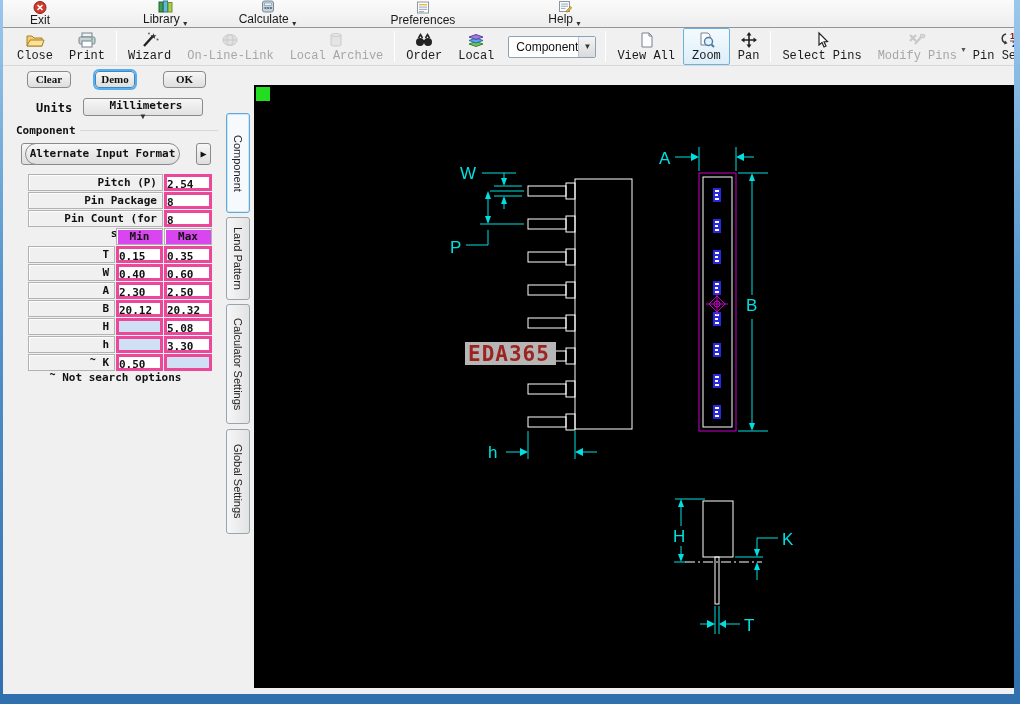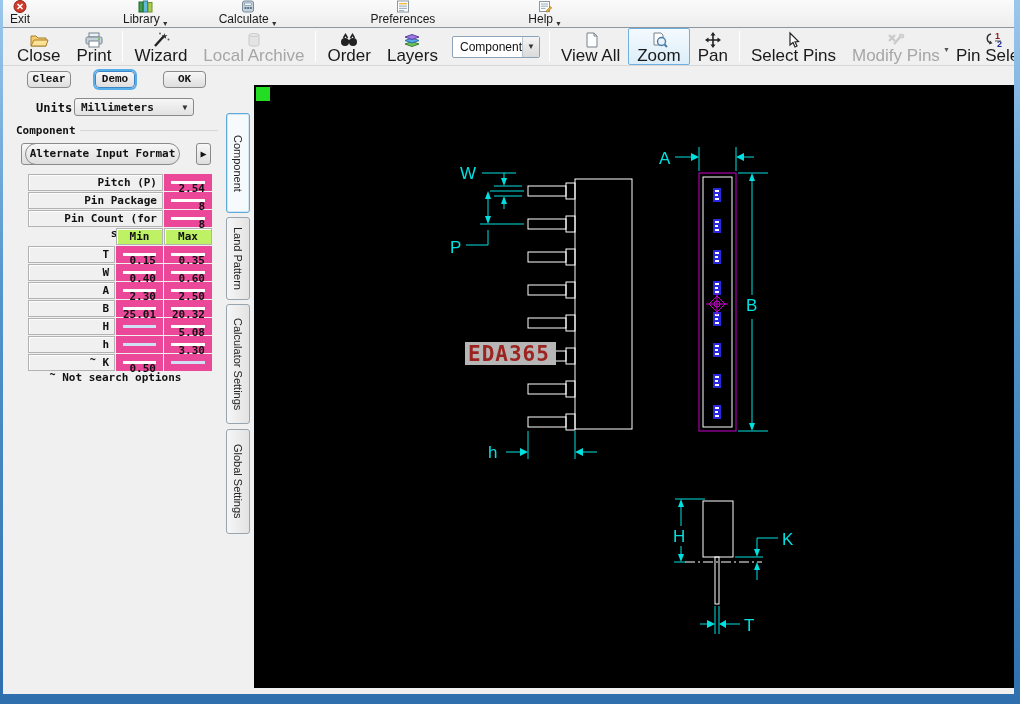--- a/index.html
+++ b/index.html
@@ -5,84 +5,84 @@
   * { box-sizing: border-box; margin: 0; padding: 0; }
   html,body { width:1020px; height:704px; }
   body { font-family:"Liberation Sans", sans-serif; }
 
   .frame { width:1020px; height:704px;
     background:linear-gradient(#9cc7ec,#5596cd 40%,#2f6fae);
     padding:0 6px 10px 3px; }
   .window { width:100%; height:100%; background:#f0f0f0; position:relative; overflow:hidden; }
 
   
-  .menubar { height:28px; display:flex; align-items:flex-start; padding-left:0;
+  .menubar { height:28px; display:flex; align-items:center; padding-left:20px;
     background:linear-gradient(#fbfbfb,#ededed); border-bottom:1px solid #8e979e;gap:36px; }
   .menu-item { display:flex; flex-direction:column; align-items:center; justify-content:center;
     padding:0 7px; cursor:default; position:relative; }
   .menu-item .mi-ic { height:13px; display:flex; align-items:center; }
   .menu-item .mi-lb { font-size:12px; color:#1a1a1a; line-height:13px; white-space:nowrap; }
   .menu-caret { font-size:7px; color:#333; position:relative; top:3px; margin-left:2px; }
   .vsep { width:1px; background:#c9c9c9; border-right:1px solid #ffffff; margin:3px 3px; }
 
   
   .toolbar { height:38px; display:flex; align-items:stretch; padding-left:6px;
     background:#f0f0f0; border-bottom:1px solid #d7d7d7; }
   .tool-item { display:flex; flex-direction:column; align-items:center; justify-content:center;
     padding:1px 8px; position:relative; }
   .tool-item .ti-ic { height:19px; display:flex; align-items:center; }
-  .tool-item .ti-lb { font-size:17px; color:#1a1a1a; line-height:14px; white-space:nowrap; }
+  .tool-item .ti-lb { font-size:12px; color:#1a1a1a; line-height:14px; white-space:nowrap;font-family:Liberation Mono, monospace; }
   .tool-item.disabled .ti-lb { color:#a6a6a6; }
   .tool-item.disabled svg { opacity:.45; filter:grayscale(1); }
   .tool-item.selected { border:1px solid #6fb0de; border-radius:2px;
     background:linear-gradient(#f4fafe,#dceef9); }
   .tool-caret { font-size:7px; color:#555; position:absolute; right:-2px; top:18px; }
   .combo { align-self:center; width:118px; height:22px; background:#fff;
     border:1px solid #8aa3b8; border-radius:2px; display:flex; align-items:center;
     margin:0 6px; }
   .combo .combo-val { flex:1; font-size:12px; padding-left:7px; color:#111; }
   .combo .combo-btn { width:17px; height:100%; display:flex; align-items:center; justify-content:center;
     font-size:8px; color:#333; background:linear-gradient(#f4f4f4,#dadada); border-left:1px solid #b9c6d0; }
 
   
   .main { position:relative; height:calc(100% - 67px); }
 
   
   .left-panel { position:absolute; left:0; top:0; width:219px; height:100%;
     font-family:"DejaVu Sans Mono", monospace; }
-  .pbtn { position:absolute; height:17px; font-family:Liberation Mono, monospace;
+  .pbtn { position:absolute; height:17px; font-family:Liberation Serif, serif;
     font-size:11px; font-weight:bold; color:#111; text-align:center; line-height:15px;
     background:linear-gradient(#f7f7f7,#dedede); border:1px solid #8a8a8a; border-radius:4px; }
   .pbtn.focused { box-shadow:0 0 0 2px #58aee8; border-color:#3c87c8; }
   .units-label { position:absolute; left:33px; top:35px; font-size:12px; font-weight:bold; color:#111; }
-  .pselect { position:absolute; left:71px; top:32px; width:120px; height:18px;
+  .pselect { position:absolute; left:80px; top:32px; width:120px; height:18px;
     background:linear-gradient(#f6f6f6,#e2e2e2); border:1px solid #8a8a8a; border-radius:3px;
-    display:flex; align-items:center; }
+    display:flex; align-items:center;flex-direction:column; }
   .pselect .sel-val { flex:1; font-size:11px; font-weight:bold; padding-left:6px; color:#111; }
   .pselect .sel-car { width:16px; text-align:center; font-size:8px; color:#333; }
   .group-legend { position:absolute; left:13px; top:58px; font-size:11px; font-weight:bold; color:#111;
     background:#f0f0f0; padding-right:4px; z-index:2; }
   .group-line { position:absolute; left:66px; top:64px; width:149px; height:1px; background:#d8d8d8; }
   .nav-btn { position:absolute; top:77px; height:22px; text-align:center;
     background:linear-gradient(#f7f7f7,#dedede); border:1px solid #8a8a8a; border-radius:3px;
     font-size:10px; line-height:20px; color:#111; }
   .fmt-btn { position:absolute; left:22px; top:77px; width:155px; height:22px;
     background:linear-gradient(#f7f7f7,#dedede); border:1px solid #8a8a8a; border-radius:11px;
     font-size:11px; font-weight:bold; line-height:20px; text-align:center; color:#111; }
 
   .param-table { position:absolute; left:17px; top:108px; display:grid;
     grid-template-columns:95px 47px 48px; grid-auto-rows:17px; row-gap:1px; column-gap:1px; }
   .cell { font-size:11px; font-weight:bold; color:#111; line-height:15px; }
   .cell.lab { background:#f0f0f0; border:1px solid #b2b2b2; box-shadow:inset 1px 1px 0 #fdfdfd;
     text-align:right; padding-right:5px;margin-left:8px; }
   .cell.lab.span2 { grid-column:1 / 3; }
-  .cell.hdr { background:#bef264; border:1px solid #b2b2b2; box-shadow:inset 1px 1px 0 #fdfdfd;
+  .cell.hdr { background:#d946ef; border:1px solid #b2b2b2; box-shadow:inset 1px 1px 0 #fdfdfd;
     text-align:center; }
   .cell.val { background:#fff; border:1px solid #9fae bc; }
-  .cell.val { background:#fff; border:7px solid #ec4899; text-align:right; }
+  .cell.val { background:#fff; border:3px solid #ec4899; text-align:left; }
   .cell.val.empty { background:var(--empty-cell); }
   .cell.blank { background:transparent; }
   .sup { position:relative; top:-3px; font-size:10px; }
   .footnote { position:absolute; left:17px; top:305px; width:191px; text-align:center;
     font-size:11px; font-weight:bold; color:#111; }
 
   
   .tabstrip { position:absolute; left:219px; top:0; width:32px; height:100%; background:#f0f0f0; }
   .vtab { position:absolute; left:4px; width:24px; border:1px solid #98a4ae; border-radius:3px;
     background:linear-gradient(90deg,#f6f6f6,#e3e3e3); display:flex; align-items:center; justify-content:center; }
@@ -206,20 +206,30 @@
               <path d="M13.5 2 L14.2 4.2 L16.5 4.2 L14.7 5.7 L15.3 8 L13.5 6.6 L11.7 8 L12.3 5.7 L10.5 4.2 L12.8 4.2 Z" fill="#333"></path>
               <circle cx="17.5" cy="8.5" r="1" fill="#555"></circle>
               <circle cx="9" cy="2.5" r=".9" fill="#555"></circle>
             </svg>
       </span>
       <span class="ti-lb">Wizard</span>
     </div>
     <div class="tool-item disabled">
       <span class="ti-ic">
         <svg width="20" height="18">
+              <ellipse cx="10" cy="9" rx="7" ry="5.5" fill="#cfcfcf" stroke="#9a9a9a"></ellipse>
+              <ellipse cx="10" cy="9" rx="3.2" ry="5.5" fill="none" stroke="#9a9a9a"></ellipse>
+              <path d="M3 9 L17 9" stroke="#9a9a9a"></path>
+            </svg>
+      </span>
+      <span class="ti-lb">On-Line-Link</span>
+    </div>
+    <div class="tool-item disabled">
+      <span class="ti-ic">
+        <svg width="20" height="18">
               <path d="M5 4 C5 2.8 15 2.8 15 4 L15 14 C15 15.4 5 15.4 5 14 Z" fill="#d6d6d6" stroke="#9a9a9a"></path>
               <ellipse cx="10" cy="4" rx="5" ry="1.4" fill="#e8e8e8" stroke="#9a9a9a"></ellipse>
             </svg>
       </span>
       <span class="ti-lb">Local Archive</span>
     </div>
     <div class="vsep"></div>
     <div class="tool-item">
       <span class="ti-ic">
         <svg width="20" height="18">
@@ -233,21 +243,21 @@
       <span class="ti-lb">Order</span>
     </div>
     <div class="tool-item">
       <span class="ti-ic">
         <svg width="22" height="18">
               <path d="M4 13 L11 10.5 L18 13 L11 15.5 Z" fill="#6fc457" stroke="#3e8030"></path>
               <path d="M4 9.5 L11 7 L18 9.5 L11 12 Z" fill="#58a8e8" stroke="#2a6ea8"></path>
               <path d="M4 6 L11 3.5 L18 6 L11 8.5 Z" fill="#9d7ae0" stroke="#5e3fa0"></path>
             </svg>
       </span>
-      <span class="ti-lb">Layers</span>
+      <span class="ti-lb">Local</span>
     </div>
     <div class="combo">
       <span class="combo-val">Component</span>
       <span class="combo-btn">▼</span>
     </div>
     <div class="vsep"></div>
     <div class="tool-item">
       <span class="ti-ic">
         <svg width="18" height="18">
               <path d="M5 2 L12 2 L15 5 L15 16 L5 16 Z" fill="#fdfdfd" stroke="#77838d"></path>
@@ -348,21 +358,21 @@
 
         <div class="cell lab">W</div>
         <div class="cell val">0.40</div>
         <div class="cell val">0.60</div>
 
         <div class="cell lab">A</div>
         <div class="cell val">2.30</div>
         <div class="cell val">2.50</div>
 
         <div class="cell lab">B</div>
-        <div class="cell val">25.01</div>
+        <div class="cell val">20.12</div>
         <div class="cell val">20.32</div>
 
         <div class="cell lab">H</div>
         <div class="cell val empty"></div>
         <div class="cell val">5.08</div>
 
         <div class="cell lab">h</div>
         <div class="cell val empty"></div>
         <div class="cell val">3.30</div>
 

